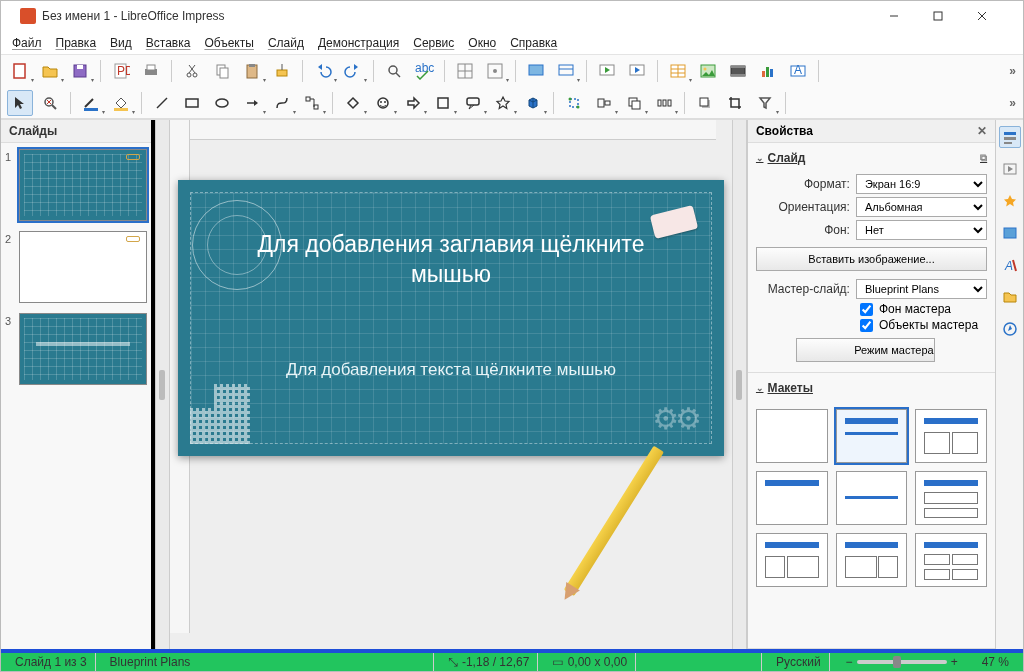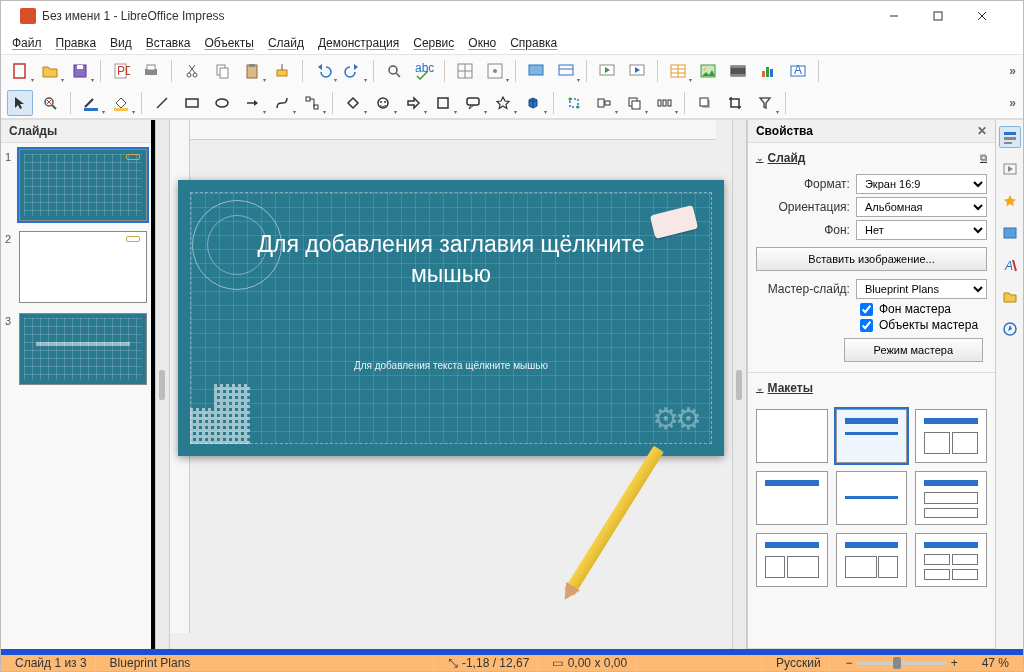--- a/index.html
+++ b/index.html
@@ -27,21 +27,21 @@
 .thumb .mini-grid { position:absolute; inset:4px; background-image: linear-gradient(rgba(255,255,255,0.18) 1px,transparent 1px),linear-gradient(90deg,rgba(255,255,255,0.18) 1px,transparent 1px); background-size: 8px 8px;}
 .thumb .mini-line { position:absolute; left:16px; right:16px; top:28px; height:4px; background:rgba(255,255,255,.5);}
 .thumb .corner-mark{position:absolute;top:4px;right:6px;width:14px;height:6px;border:1px solid #d2a64a;border-radius:2px;}
 .canvas-area { flex: 1; display: flex; position: relative; background: #eee; }
 .canvas-scroll { flex: 1; overflow: auto; display: flex; align-items: flex-start; justify-content: center; padding: 60px 8px 20px 8px; position:relative;}
 .vruler{position:absolute;left:0;top:0;bottom:16px;width:20px;background:#f6f6f6;border-right:1px solid #ccc;}
 .hruler{position:absolute;left:20px;top:0;right:16px;height:20px;background:#f6f6f6;border-bottom:1px solid #ccc;}
 .slide { width: 546px; height: 276px; background: #2a7a8f; box-shadow: 0 2px 8px rgba(0,0,0,.4); position: relative; }
 .slide .grid { position:absolute; inset: 12px; background-image: linear-gradient(rgba(255,255,255,0.12) 1px,transparent 1px),linear-gradient(90deg,rgba(255,255,255,0.12) 1px,transparent 1px); background-size: 14px 14px; border:1px dashed rgba(255,255,255,0.4);}
 .slide .title-ph { position:absolute; left:40px; right:40px; top:50px; color:#fff; font-size:23px; text-align:center; font-weight:300; line-height: 1.3;}
-.slide .body-ph  { position:absolute; left:40px; right:40px; top:180px; color:#e8f4f7; font-size:10px; text-align:center;}
+.slide .body-ph  { position:absolute; left:40px; right:40px; top:180px; color:#e8f4f7; font-size:17px; text-align:center;}
 .slide .pencil { position:absolute; right:60px; bottom:4px; width:170px; height:12px; background:linear-gradient(#f6d24a,#e0b830); transform: rotate(-58deg); transform-origin: right bottom; border-radius:2px;}
 .slide .pencil::after{content:"";position:absolute;left:-16px;top:-2px;border:8px solid transparent;border-right:16px solid #d8a070;}
 .slide .eraser{position:absolute;right:28px;top:30px;width:44px;height:24px;background:#f7e7e6;border-radius:4px;transform:rotate(-14deg);box-shadow:0 1px 2px rgba(0,0,0,.3);}
 .slide .compass{position:absolute;left:14px;top:20px;width:90px;height:90px;border:1px solid rgba(255,255,255,.5);border-radius:50%;}
 .slide .compass::before{content:"";position:absolute;inset:14px;border:1px solid rgba(255,255,255,.4);border-radius:50%;}
 .slide .qr{position:absolute;left:12px;bottom:12px;width:60px;height:60px;background:
   repeating-linear-gradient(0deg,#fff 0 3px,transparent 3px 6px),
   repeating-linear-gradient(90deg,#fff 0 3px,transparent 3px 6px);opacity:.55;clip-path:polygon(0 40%,40% 40%,40% 0,100% 0,100% 100%,0 100%);}
 .slide .gears{position:absolute;right:26px;bottom:20px;color:rgba(255,255,255,0.35);font-size:30px;letter-spacing:-4px;}
 .props-panel { width: 268px; background: #f8f8f8; border-left: 1px solid #ccc; display: flex; flex-direction: column; overflow:hidden;}
@@ -58,21 +58,21 @@
 .chk-row { display: flex; align-items: center; margin: 2px 0 2px 104px; gap: 6px; font-size:11px;}
 .layouts { display: grid; grid-template-columns: repeat(3, 1fr); gap: 8px; padding: 8px 6px; overflow:auto;}
 .layout { height: 54px; border: 1px solid #999; background: #fff; position: relative;}
 .layout.selected { outline: 2px solid #2a6fc9; background:#eef5fd;}
 .layout .bar{position:absolute;left:8px;right:8px;top:8px;height:6px;background:#2a6fc9;}
 .layout .bar2{position:absolute;left:8px;right:8px;top:22px;height:3px;background:#2a6fc9;}
 .layout .box{position:absolute;border:1px solid #777;}
 .deck { width: 30px; background: #f4f4f4; border-left: 1px solid #ccc; display: flex; flex-direction: column; align-items: center; padding-top: 6px; gap: 10px;}
 .deck .d-btn { width: 22px; height: 22px; display:flex;align-items:center;justify-content:center; border-radius:2px;}
 .deck .d-btn.active { background:#d8e8f7; border:1px solid #8ab3da;}
-.statusbar { height: 22px; background: #fdba74; border-top: 6px solid #1d4ed8; display: flex; align-items: center; padding: 0 6px; gap: 6px; font-size: 11px; color: #333;}
+.statusbar { height: 22px; background: #22c55e; border-top: 4px solid #1d4ed8; display: flex; align-items: center; padding: 0 6px; gap: 6px; font-size: 11px; color: #333;}
 .statusbar .cell{padding:0 8px;border-right:1px solid #ccc;height:100%;display:flex;align-items:center;}
 .statusbar .flex{flex:1;}
 .zoomslider{width:90px;height:4px;background:#ccc;position:relative;border-radius:2px;}
 .zoomslider .knob{position:absolute;left:40%;top:-4px;width:8px;height:12px;background:#888;border-radius:2px;}
 svg{display:block;}
 .scroll-collapse{width:16px;background:#eaeaea;display:flex;align-items:center;justify-content:center;border-left:1px solid #ccc;border-right:1px solid #ccc;}
 .scroll-collapse .grip{width:6px;height:30px;background:#bcbcbc;border-radius:2px;}
 </style>
 </head>
 <body>
@@ -530,21 +530,21 @@
         <select><option>Blueprint Plans</option></select>
       </div>
       <div class="chk-row">
           <input type="checkbox" checked="" style="">
           <span>Фон мастера</span>
         </div>
       <div class="chk-row">
           <input type="checkbox" checked="" style="">
           <span>Объекты мастера</span>
         </div>
-      <button class="btn-wide" style="width:60%;margin-left:88px;">Режим мастера</button>
+      <button class="btn-wide" style="width:60%;margin-left:40px;text-align:right;">Режим мастера</button>
     </div>
     <div class="section" style="flex:1;overflow:hidden;display:flex;flex-direction:column;padding:4px 2px;">
       <div class="sec-title" style="padding-left:6px;">
           <span class="exp">⌄</span>
           <span>Макеты</span>
         </div>
       <div class="layouts">
         <div class="layout"></div>
         <div class="layout selected">
             <div class="bar"></div>

